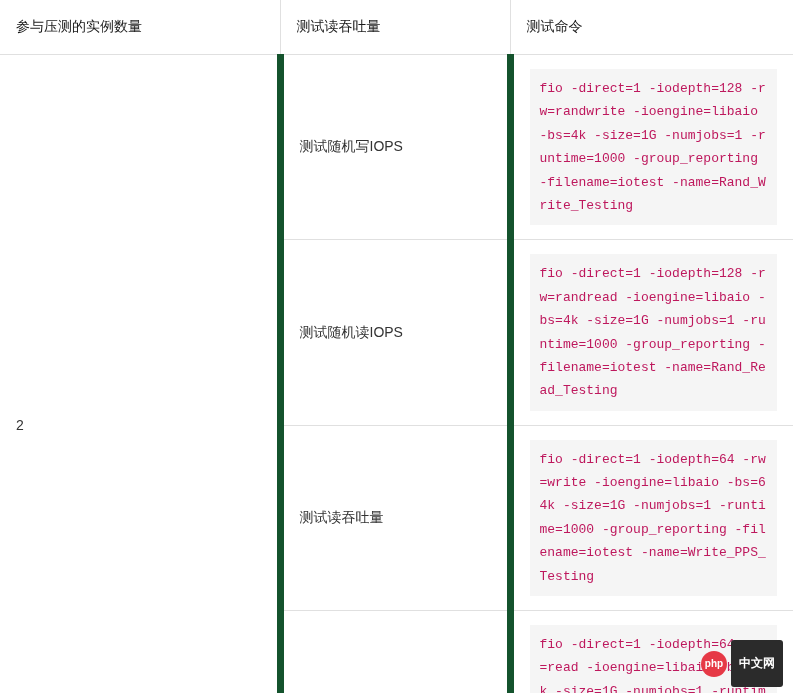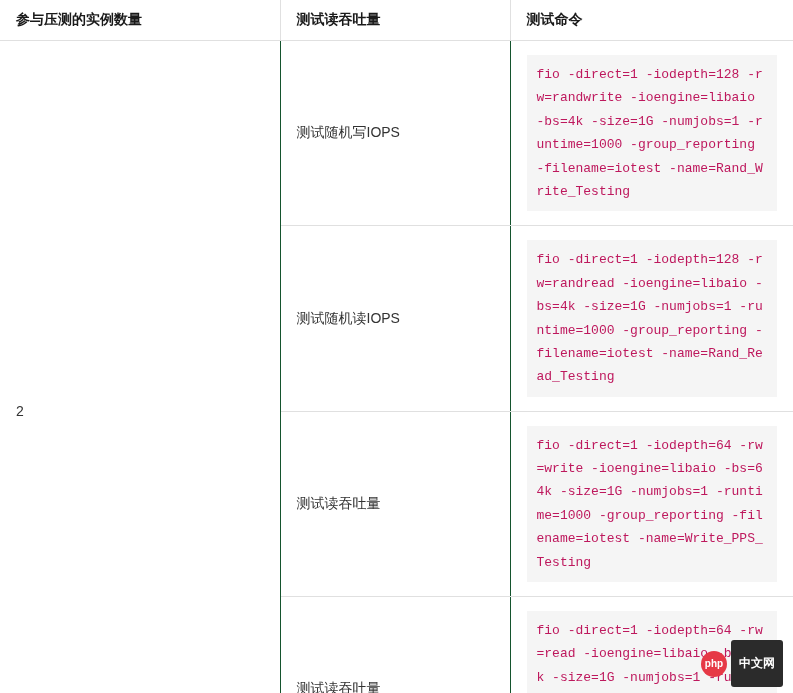--- a/index.html
+++ b/index.html
@@ -14,31 +14,31 @@
       background: #fff;
       width: 793px;
     }
     table {
       border-collapse: collapse;
       width: 100%;
       table-layout: fixed;
     }
     th {
       text-align: left;
-      font-weight: 700;
-      padding: 11px 16px;
+      font-weight: 400;
+      padding: 18px 16px;
       border-bottom: 1px solid #e0e0e0;
       border-right: 1px solid #e0e0e0;
       font-size: 14px;
       color: #1a1a1a;
     }
     td {
       padding: 14px 16px;
       border-bottom: 1px solid #e0e0e0;
-      border-right: 1px solid #14532d;
+      border-right: 7px solid #14532d;
       vertical-align: middle;
       font-size: 14px;
       color: #333;
     }
     th:last-child, td:last-child {
       border-right: none;
     }
     .col-count {
       width: 280px;
     }

